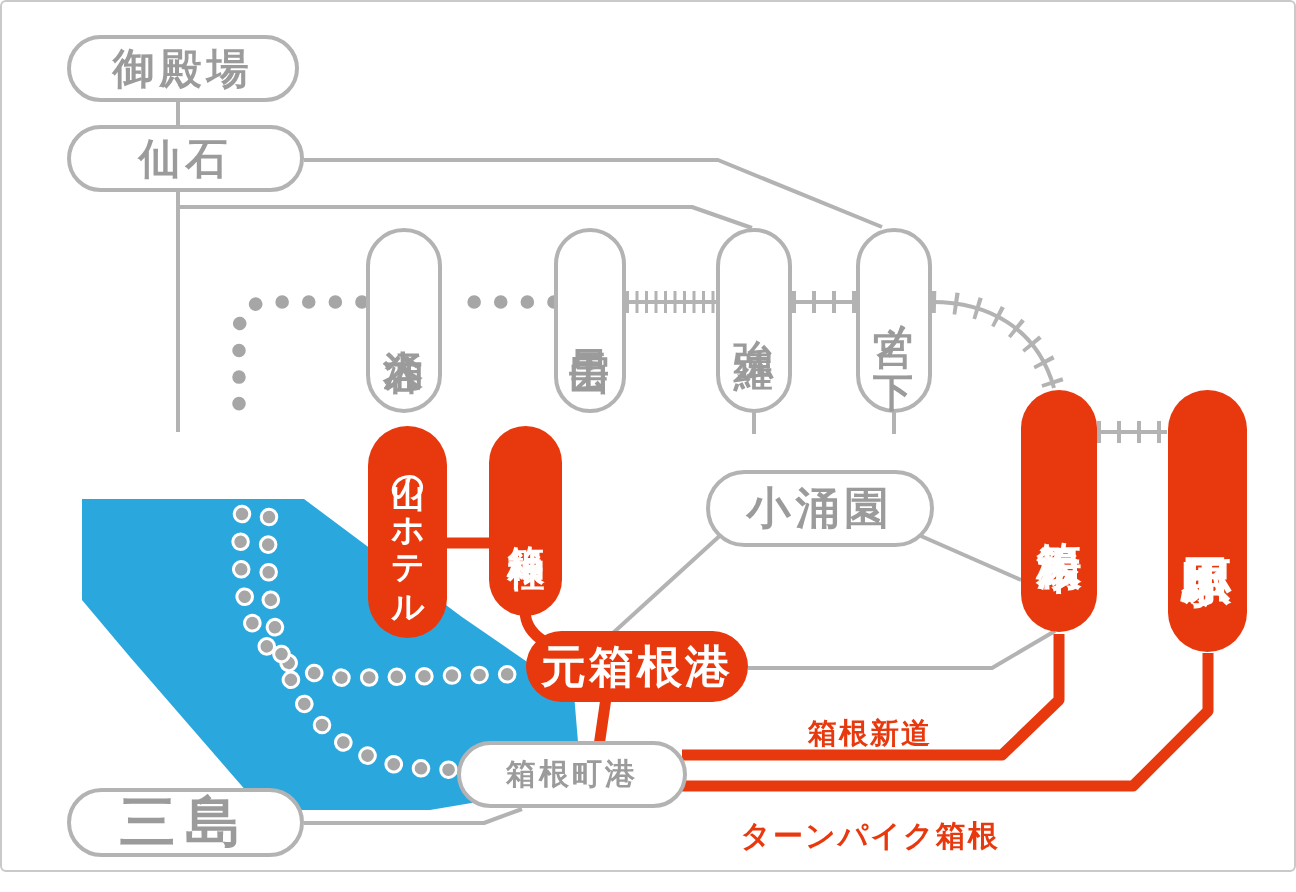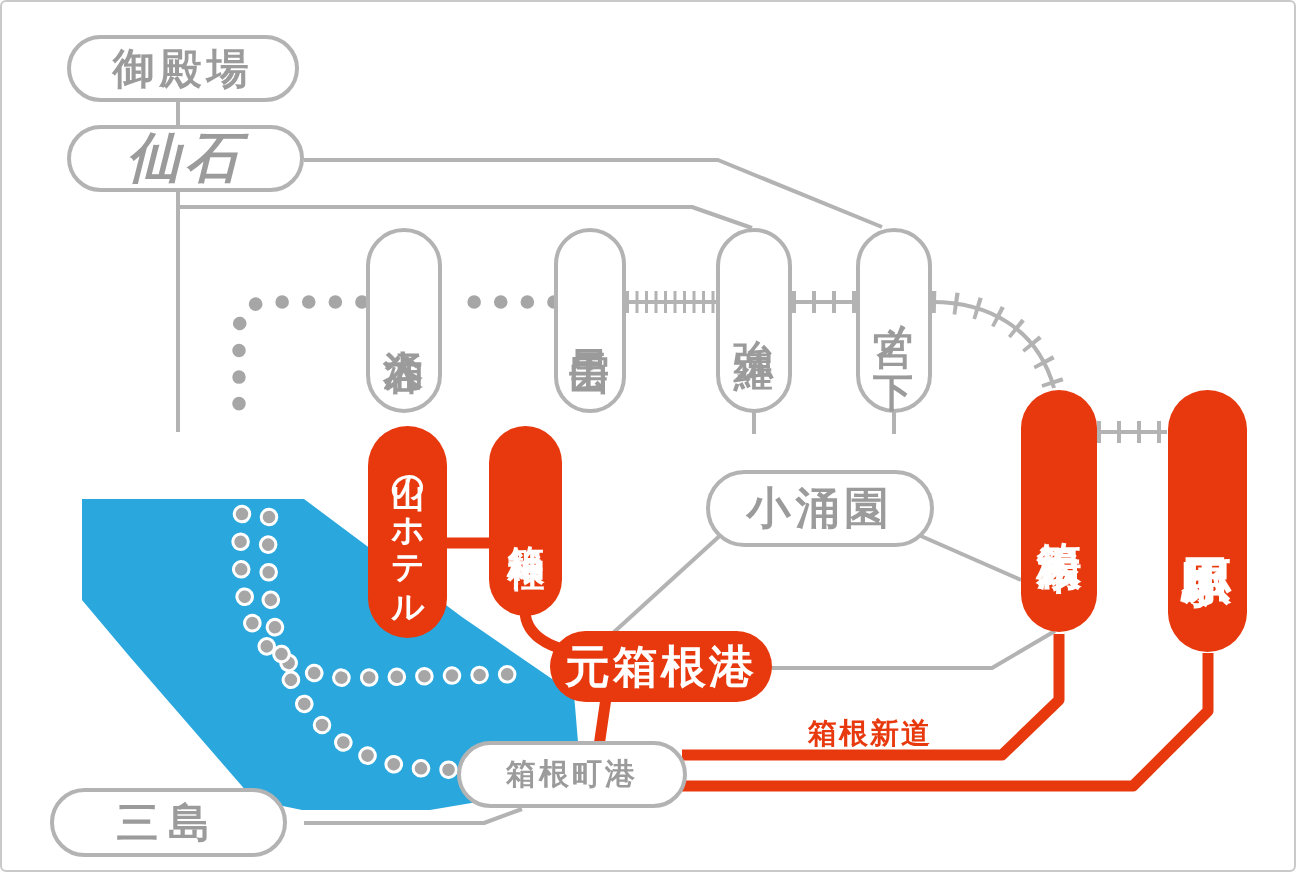--- a/index.html
+++ b/index.html
@@ -80,43 +80,44 @@
     <g stroke="#e8380d" stroke-width="11" fill="none" stroke-linejoin="round">
       <path d="M444 541 L492 541"></path>
       <path d="M523 608 Q523 650 610 655 L597 744"></path>
       <path d="M680 753 L1000 753 L1057 698 L1057 632"></path>
       <path d="M680 784 L1131 784 L1206 709 L1206 651"></path>
     </g>
   </svg>
 
   <div class="pill pill-h" style="left:65px; top:33px; width:232px; height:67px; font-size:42px;">御殿場</div>
 
-  <div class="pill pill-h" style="left:65px; top:123px; width:237px; height:67px; font-size:54px;font-style:italic;">仙石</div>
+  <div class="pill pill-h" style="left:65px; top:123px; width:237px; height:67px; font-size:42px;">仙石</div>
 
   <div class="pill pill-v" style="left:364px; top:226px; width:76px; height:185px; font-size:40px;">大涌谷</div>
 
   <div class="pill pill-v" style="left:552px; top:226px; width:72px; height:185px; font-size:40px;">早雲山</div>
 
   <div class="pill pill-v" style="left:714px; top:226px; width:76px; height:185px; font-size:40px; letter-spacing:14px;">強羅</div>
 
   <div class="pill pill-v" style="left:854px; top:226px; width:76px; height:185px; font-size:40px;">宮ノ下</div>
 
 
   <div class="pill pill-h" style="left:704px; top:432px; width:228px; height:77px; font-size:44px;margin-top:36px;">小涌園</div>
 
   <div class="pill pill-v red" style="left:366px; top:424px; width:79px; height:212px; font-size:33px;">山のホテル</div>
 
   <div class="pill pill-v red" style="left:487px; top:424px; width:73px; height:190px; font-size:37px;">箱根神社</div>
 
-  <div class="pill pill-h red" style="left:548px; top:629px; width:222px; height:71px; font-size:45px; letter-spacing:3px;">元箱根港</div>
+  <div class="pill pill-h red" style="left:524px; top:629px; width:222px; height:71px; font-size:45px; letter-spacing:3px;">元箱根港</div>
 
   <div class="pill pill-h" style="left:455px; top:739px; width:230px; height:67px; font-size:30px; letter-spacing:3px;">箱根町港</div>
 
   <div class="pill pill-v red" style="left:1019px; top:388px; width:76px; height:242px; font-size:45px;">箱根湯本</div>
 
   <div class="pill pill-v red" style="left:1166px; top:388px; width:79px; height:262px; font-size:49px;">小田原駅</div>
 
-  <div class="pill pill-h" style="left:48px; top:786px; width:237px; height:69px; font-size:42px; letter-spacing:10px;">三島</div>
+  <div class="pill pill-h" style="left:65px; top:786px; width:237px; height:69px; font-size:56px; letter-spacing:10px;">三島</div>
 
   <div class="road-label" style="left:788px; top:712px; width:160px; font-size:29px;">箱根新道</div>
 
+  <div class="road-label" style="left:722px; top:814px; width:292px; font-size:30px;">ターンパイク箱根</div>
 
 </div>
 
 </body></html>

